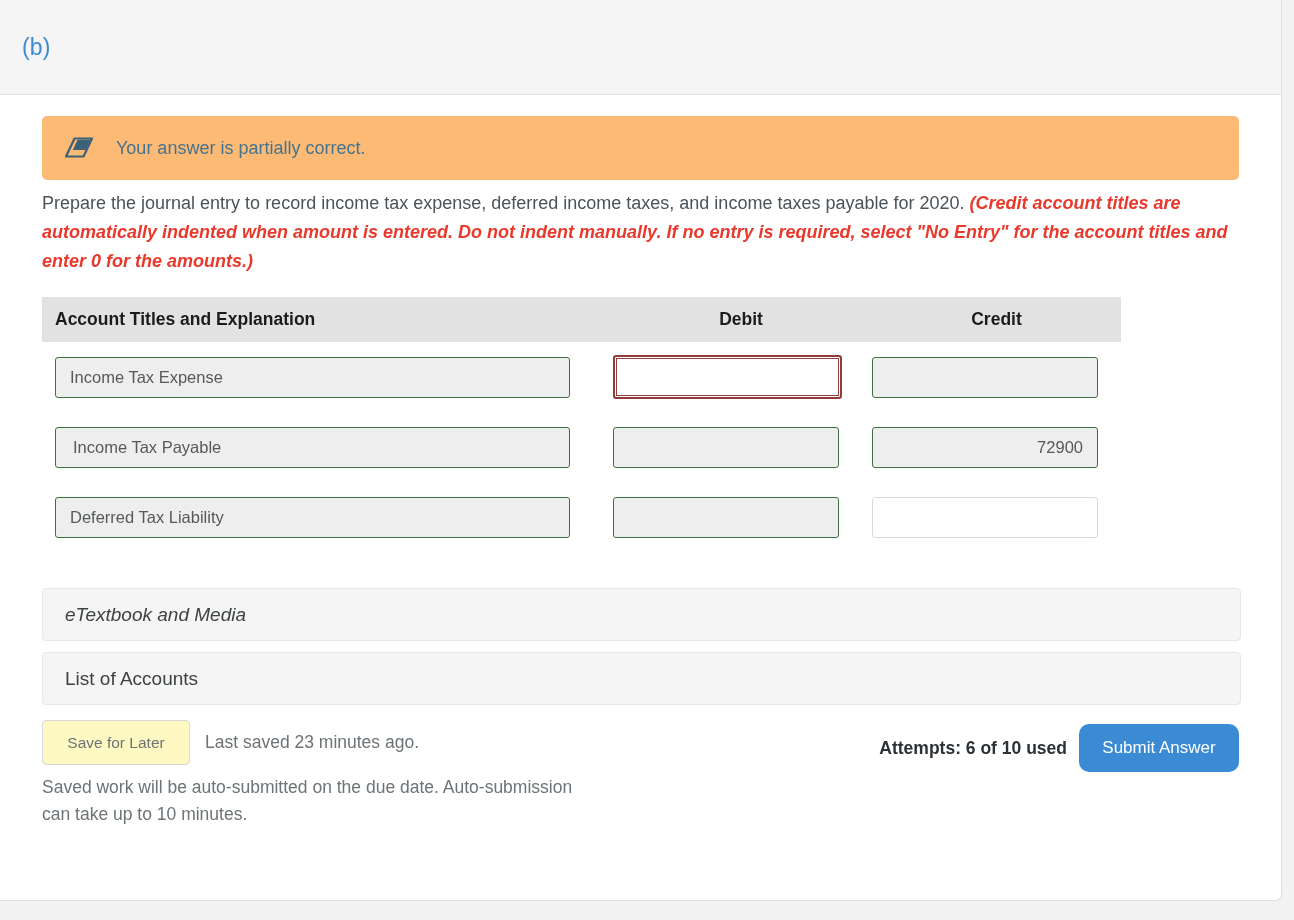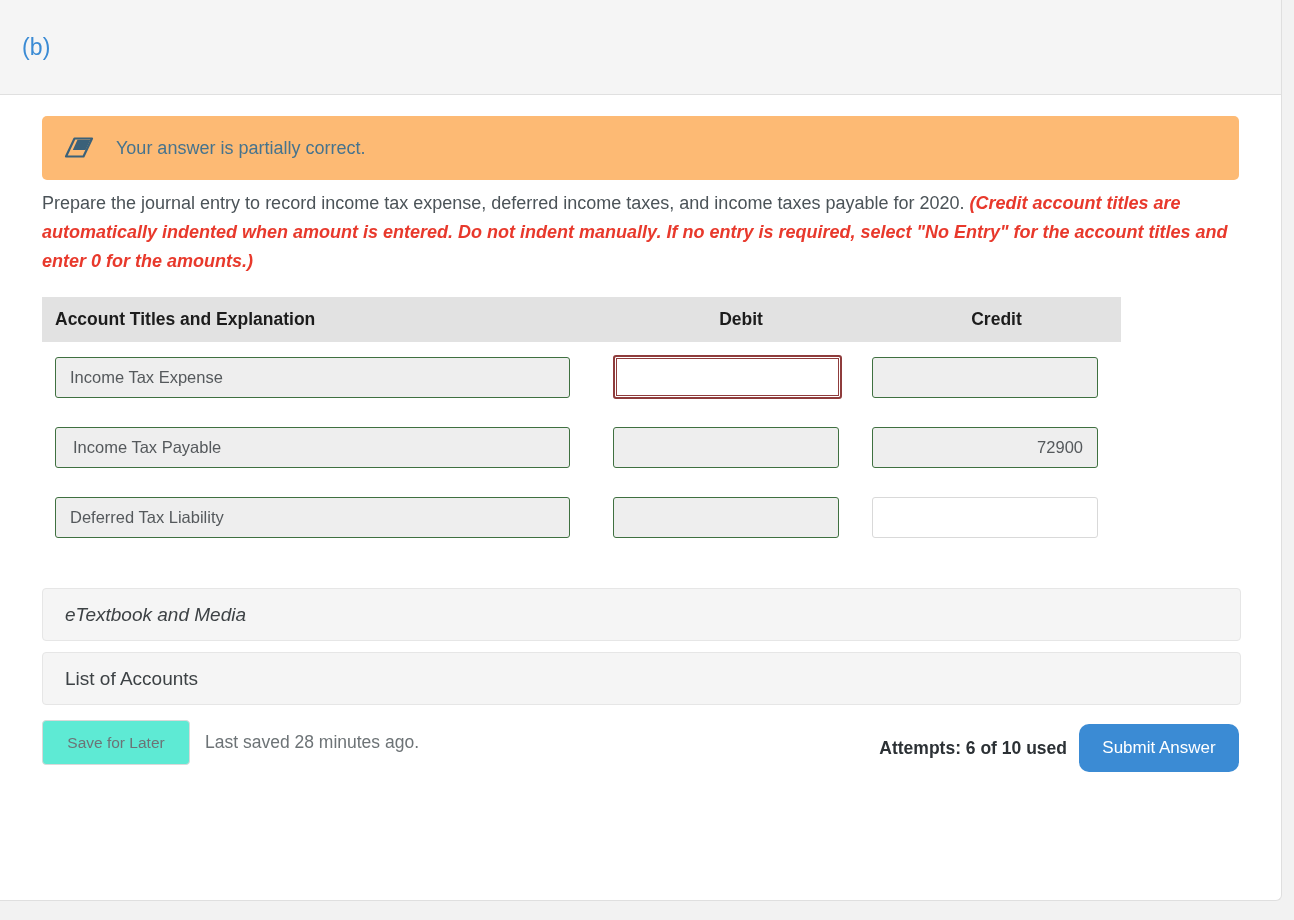--- a/index.html
+++ b/index.html
@@ -174,21 +174,21 @@
     position: relative;
     height: 110px;
   }
   .footer-left {
     display: flex;
     align-items: flex-start;
   }
   .btn-save {
     width: 148px;
     height: 45px;
-    background: #5eead4;
+    background: #fef9c3;
     border: 1px solid #d9d9d9;
     border-radius: 4px;
     font-family: "Liberation Sans", sans-serif;
     font-size: 15.5px;
     color: #6d7376;
     cursor: pointer;
   }
   .last-saved {
     font-size: 17.5px;
     color: #6d7376;
@@ -297,22 +297,23 @@
     <div class="bar" id="bar-etextbook">
       <span>eTextbook and Media</span>
     </div>
     <div class="bar" id="bar-accounts">
       <span>List of Accounts</span>
     </div>
 
     <div class="footer">
       <div class="footer-left">
         <button class="btn-save">Save for Later</button>
-        <div class="last-saved">Last saved 28 minutes ago.</div>
-      </div>
+        <div class="last-saved">Last saved 23 minutes ago.</div>
+      </div>
+      <div class="autosub-note">Saved work will be auto-submitted on the due date. Auto-submission can take up to 10 minutes.</div>
       <div class="footer-right">
         <span class="attempts">Attempts: 6 of 10 used</span>
         <button class="btn-submit">Submit Answer</button>
       </div>
     </div>
 
   </div>
 </div>
 
 </body></html>

